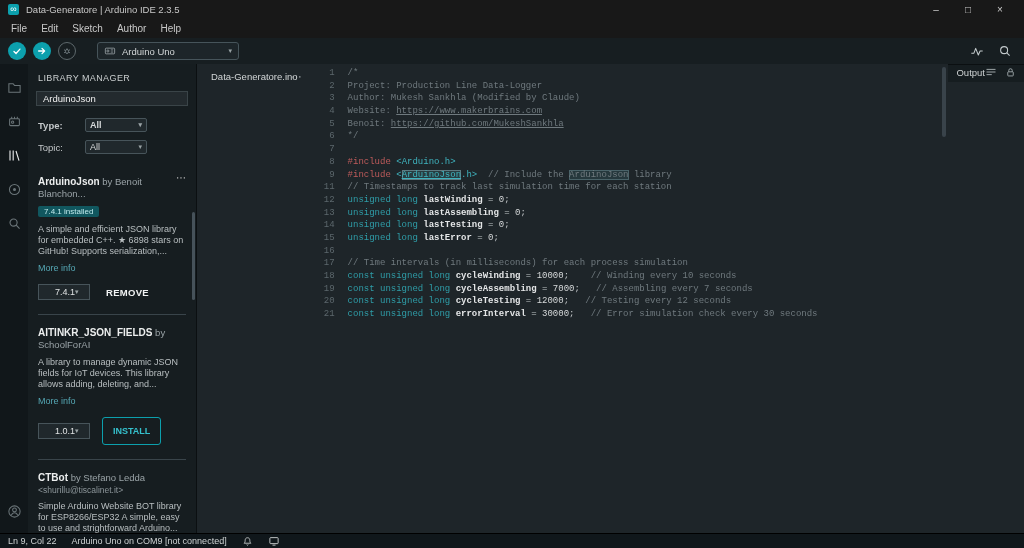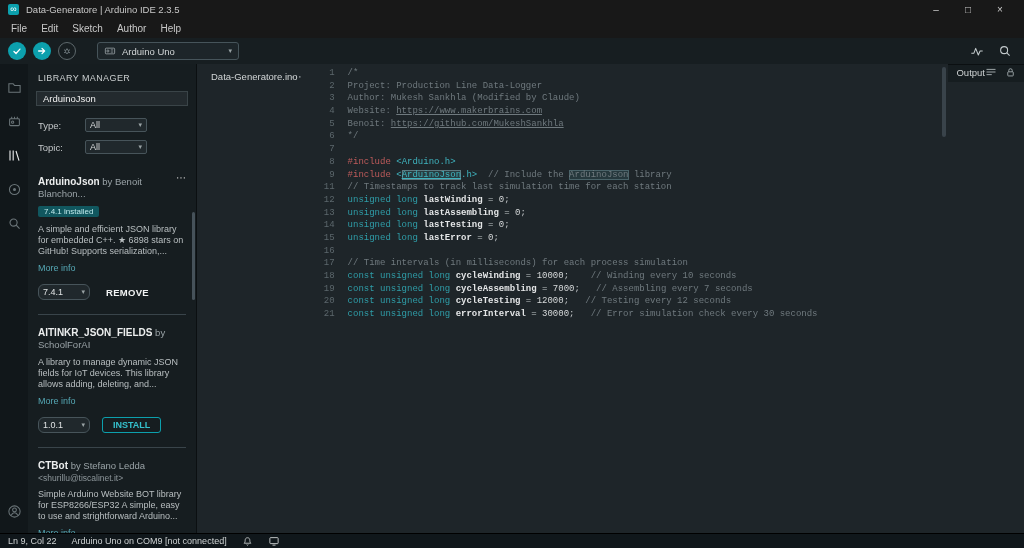--- a/index.html
+++ b/index.html
@@ -37,39 +37,39 @@
   .act-item.active{color:#e8eaeb;}
   .act-spacer{flex:1;}
   .act-bottom{margin-bottom:5px;}
 
   
   .sidepanel{width:169px;background:#161d20;border-right:1px solid #0b0f11;position:relative;flex:none;overflow:hidden;}
   .panel-header{font-size:9px;color:#c9cdce;padding:9px 10px 6px;letter-spacing:.4px;}
   .search-box{margin:2px 8px 0;height:15px;background:#232a2e;border:1px solid #3a4448;display:flex;align-items:center;
               padding:0 6px;font-size:9.5px;color:#efefef;}
   .filter-row{display:flex;align-items:center;margin:8px 10px 0;font-size:9.5px;color:#c3c7c9;}
-  .filter-row.first{margin-top:12px;}
+  .filter-row.first{margin-top:12px;font-weight:bold;}
   .filter-label{width:47px;flex:none;}
   .mini-select{width:62px;height:14px;background:#20282c;border:1px solid #47545a;border-radius:2px;display:flex;
                align-items:center;padding:0 4px;font-size:9px;color:#d6d9da;}
   .lib-list{margin-top:10px;}
   .lib-card{padding:12px 10px 14px;position:relative;}
   .lib-divider{height:1px;background:#39444a;margin:0 10px;}
   .lib-title{font-size:9.5px;color:#9aa3a7;line-height:12px;padding-right:14px;}
   .lib-name{font-size:10px;color:#eceeee;font-weight:bold;}
   .kebab-icon{position:absolute;top:8px;right:10px;color:#c8c8c8;font-size:10px;}
   .lib-email{font-size:8.5px;color:#8d969a;margin-top:1px;}
   .badge{display:inline-block;margin-top:6px;background:rgba(12,160,173,.45);color:#bfe9ec;font-size:8px;
          padding:1px 6px;border-radius:2px;}
   .lib-desc{margin-top:6px;font-size:9px;line-height:11px;color:#b9bfc1;}
   .more-info{display:inline-block;margin-top:2px;font-size:9px;color:#55a7b4;}
   .lib-actions{display:flex;align-items:center;margin-top:9px;}
-  .version-select{width:52px;height:16px;background:#20282c;border:1px solid #47545a;border-radius:6px;display:flex;
-                  align-items:center;padding:0 4px;font-size:9px;color:#e0e3e4;flex:none;}
-  .install-btn{height:16px;background:transparent;border:1px solid #0ca0ad;color:#35c1cd;font-size:9px;font-weight:bold;
+  .version-select{width:52px;height:16px;background:#20282c;border:1px solid #47545a;border-radius:0;display:flex;
+                  align-items:center;padding:0 16px;font-size:9px;color:#e0e3e4;flex:none;}
+  .install-btn{height:28px;background:transparent;border:1px solid #0ca0ad;color:#35c1cd;font-size:9px;font-weight:bold;
                border-radius:3px;padding:0 10px;font-family:inherit;margin-left:12px;}
   .remove-btn{background:none;border:none;color:#f0f2f2;font-size:9.5px;font-weight:bold;padding:0;margin-left:16px;
               font-family:inherit;letter-spacing:.3px;}
   .panel-scrollbar{position:absolute;top:148px;right:1px;width:3px;height:88px;background:#46525a;border-radius:2px;}
 
   
   .editor-col{flex:1;display:flex;flex-direction:row;min-width:0;background:#1e2529;}
   .tabbar{height:24px;background:#10161a;display:flex;align-items:stretch;flex:none;position:relative;}
   .tab{background:#1e2529;padding:0 14px;display:flex;align-items:center;font-size:9.5px;color:#d2d6d7;}
   .tab-more{position:absolute;right:10px;top:0;height:24px;display:flex;align-items:center;color:#c0c6c8;font-size:10px;}

